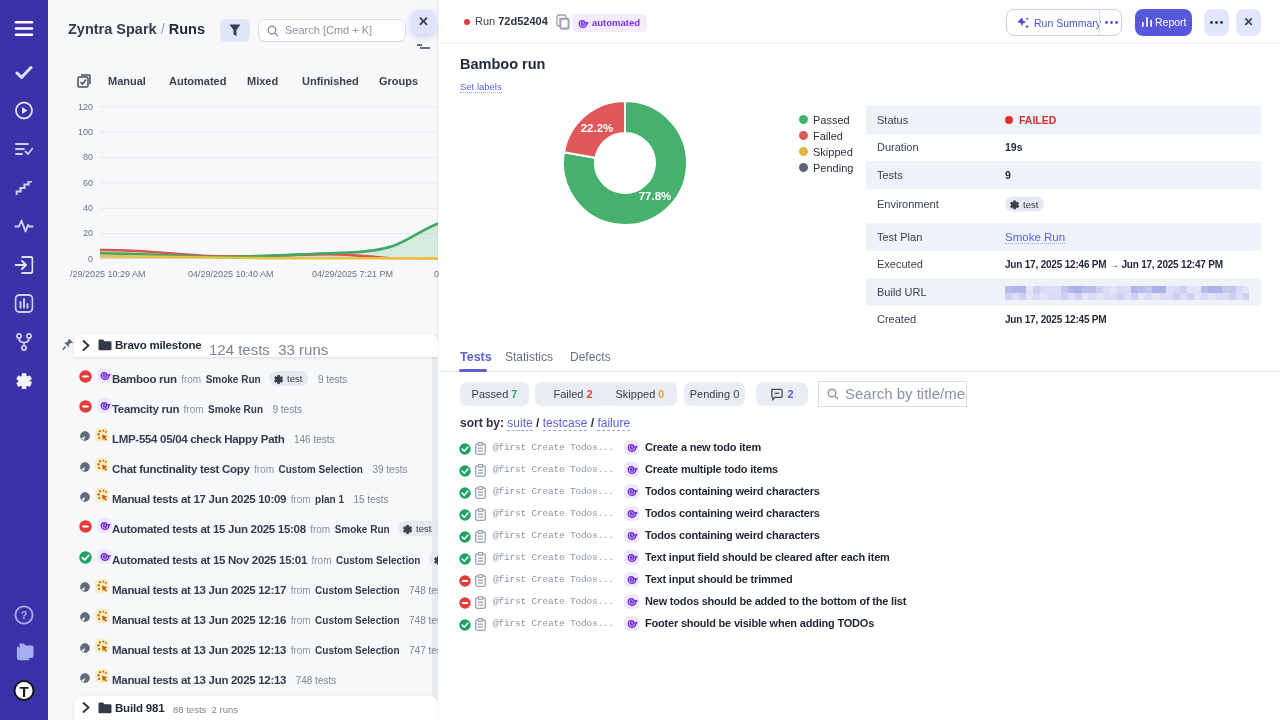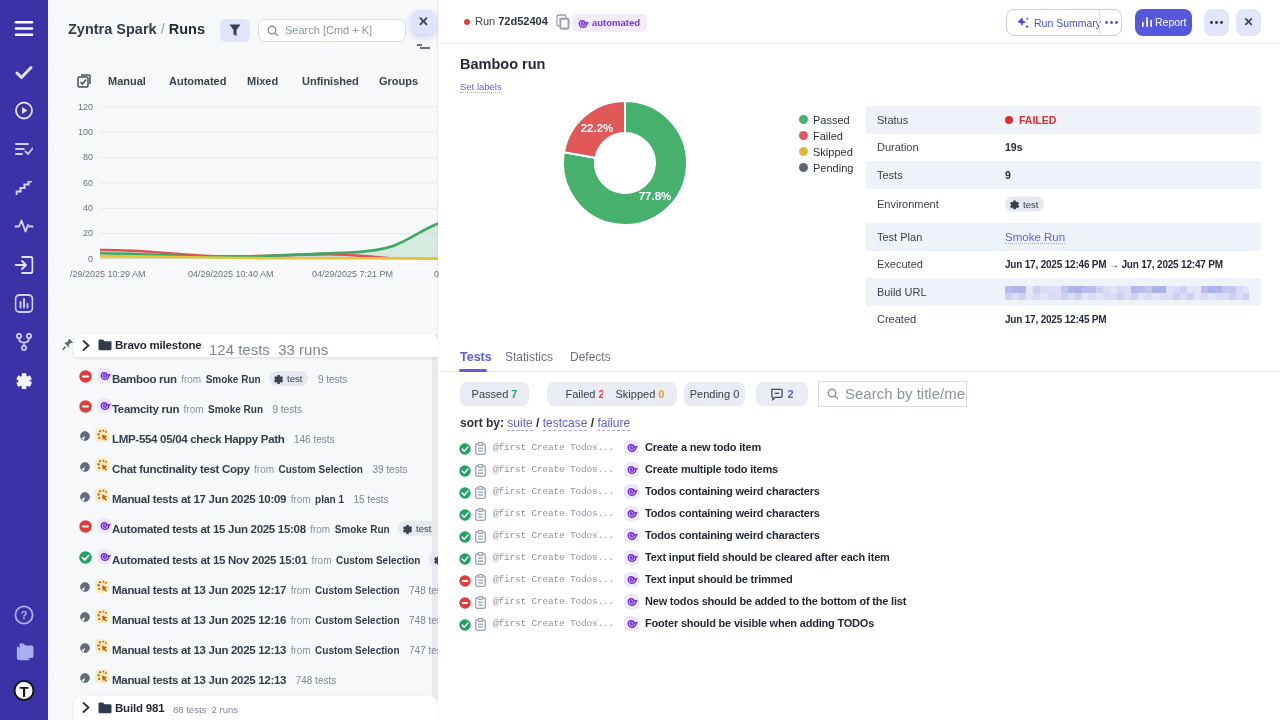--- a/index.html
+++ b/index.html
@@ -526,21 +526,21 @@
         <span class="val" style="font-weight:700;font-size:10px;letter-spacing:-0.2px;">Jun 17, 2025 12:45 PM</span>
       </div>
 
     <div id="ttabs">
       <span class="act" style="position:absolute;left:21px;top:3px;">Tests</span>
       <span style="position:absolute;left:66px;top:3px;font-size:12px;">Statistics</span>
       <span style="position:absolute;left:131px;top:3px;font-size:12px;">Defects</span>
       <div style="position:absolute;left:20px;top:22px;width:28px;height:3px;background:#5a5fd6;border-radius:2px;"></div>
     </div>
     <div class="pill" style="left:21px;width:69px;text-align:center;">Passed <b style="color:#27a567">7</b></div>
-    <div class="pill" style="left:108px;width:76px;">Failed <b style="color:#e0473d">2</b></div>
+    <div class="pill" style="left:96px;width:76px;">Failed <b style="color:#e0473d">2</b></div>
     <div class="pill" style="left:164px;width:74px;">Skipped <b style="color:#e8a23c">0</b></div>
     <div class="pill" style="left:245px;width:61px;">Pending 0</div>
     <div class="pill" style="left:317px;width:52px;"><svg style="vertical-align:-2.5px;margin-right:4px" width="13" height="13" viewBox="0 0 14 14">
           <path d="M2 1.5 L12 1.5 Q13 1.5 13 2.5 L13 9 Q13 10 12 10 L5.5 10 L3 12.5 L3 10 Q2 10 2 9 Z" fill="none" stroke="#444c5b" stroke-width="1.4"></path>
           <line x1="5" y1="5.7" x2="10" y2="5.7" stroke="#444c5b" stroke-width="1.4"></line>
         </svg><b style="color:#5a5fd6">2</b></div>
     <div id="tsearch">Search by title/message
       <svg style="position:absolute;left:8px;top:6px" width="12" height="12" viewBox="0 0 12 12">
           <circle cx="5" cy="5" r="3.8" stroke="#8a93a3" stroke-width="1.4" fill="none"></circle>
           <line x1="8" y1="8" x2="11" y2="11" stroke="#8a93a3" stroke-width="1.4"></line>

